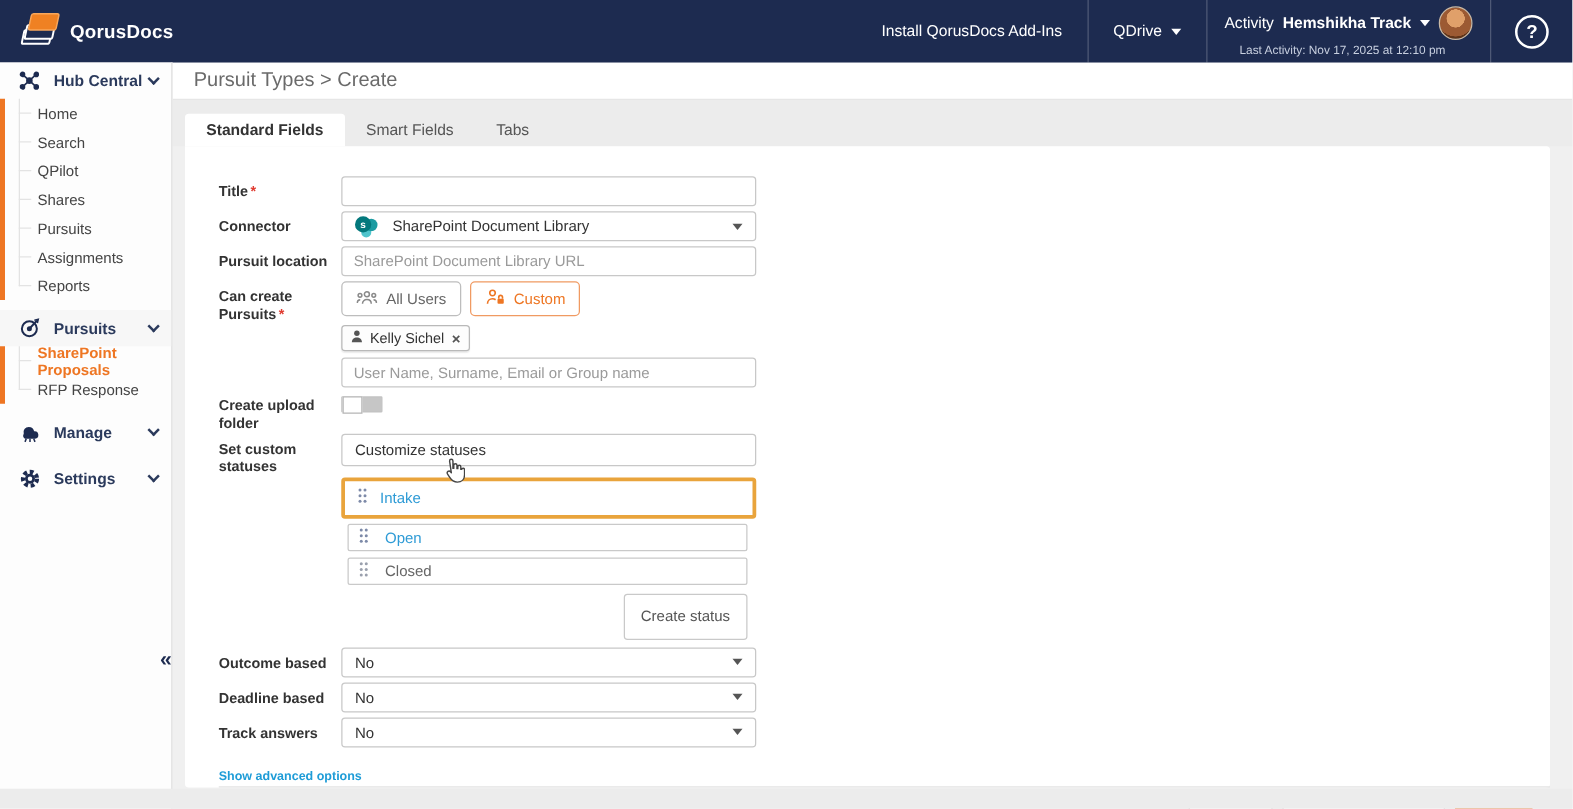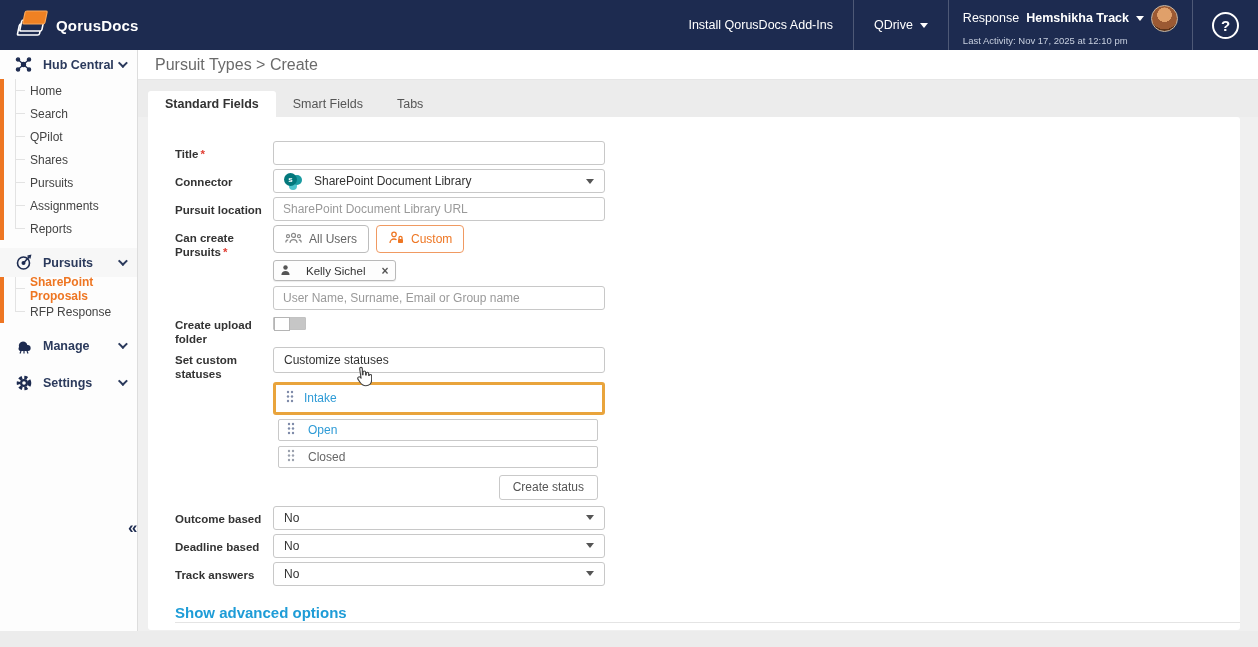--- a/index.html
+++ b/index.html
@@ -17,21 +17,21 @@
   .brand { display:flex; align-items:center; gap:8px; padding-left:14px; }
   .brand-name { font-size:15px; font-weight:bold; letter-spacing:.2px; }
   .header-right { margin-left:auto; display:flex; align-items:stretch; height:100%; }
   .hdr-item { display:flex; align-items:center; padding:0 20px; font-size:12.5px; border-left:1px solid rgba(255,255,255,.22); cursor:pointer; }
   .hdr-item:first-child { border-left:none; }
   .qdrive { gap:7px; }
   .caret-down { width:0; height:0; border-left:4px solid transparent; border-right:4px solid transparent; border-top:5px solid #fff; display:inline-block; }
   .user-block { display:flex; flex-direction:column; justify-content:center; padding:0 14px; border-left:1px solid rgba(255,255,255,.22); }
   .user-line { display:flex; align-items:center; gap:7px; font-size:12.5px; }
   .user-name { font-weight:bold; }
-  .last-activity { font-size:9.5px; color:#c7cfdf; margin-top:3px; }
+  .last-activity { font-size:9.5px; color:#c7cfdf; margin-top:3px;margin-left:12px; }
   .avatar { width:27px; height:27px; border-radius:50%; background:radial-gradient(circle at 50% 35%, #e0a06a 0 35%, #9c5a33 36% 70%, #5f3419 71%); border:1px solid #c9b9a5; }
   .help-block { display:flex; align-items:center; justify-content:center; width:66px; border-left:1px solid rgba(255,255,255,.22); cursor:pointer; }
   .help-circle { width:27px; height:27px; border:2.5px solid #fff; border-radius:50%; display:flex; align-items:center; justify-content:center; font-size:15px; font-weight:bold; }
 
   
   .app { display:flex; height:597px; }
   
   .sidebar { width:138px; background:#fdfdfd; border-right:1px solid #ddd; position:relative; flex-shrink:0; }
   .side-header { display:flex; align-items:center; height:29px; padding:0 12px 0 14px; cursor:pointer; }
   .side-header .icn { width:19px; height:19px; display:flex; align-items:center; justify-content:center; margin-right:10px; }
@@ -67,36 +67,36 @@
   .sp-icon { position:relative; width:18px; height:16px; margin-right:12px; flex-shrink:0; }
   .sp-c1 { position:absolute; left:0; top:0; width:13px; height:13px; border-radius:50%; background:#03787c; color:#fff; font-size:8px; font-weight:bold; display:flex; align-items:center; justify-content:center; z-index:2; }
   .sp-c2 { position:absolute; left:8px; top:2px; width:10px; height:10px; border-radius:50%; background:#1a9ba1; z-index:1; }
   .sp-c3 { position:absolute; left:5px; top:9px; width:8px; height:8px; border-radius:50%; background:#4fc4cc; z-index:0; }
   
   .seg-btns { display:flex; gap:7px; }
   .seg-btn { height:28px; display:flex; align-items:center; gap:7px; padding:0 11px; border:1px solid #bdbdbd; border-radius:4px; background:#fff; font-size:12px; color:#666; cursor:pointer; }
   .seg-btn.sel { border:1px solid #f09a62; color:#ee7623; }
   
   .chip-row { margin:7px 0 5px; }
-  .chip { display:inline-flex; align-items:center; gap:16px; height:21px; border:1px solid #b9b9b9; border-radius:3px; background:#fdfdfd; padding:0 7px; font-size:11.5px; color:#333; box-shadow:0 1px 1px rgba(0,0,0,.08);text-align:right; }
+  .chip { display:inline-flex; align-items:center; gap:6px; height:21px; border:1px solid #b9b9b9; border-radius:3px; background:#fdfdfd; padding:0 7px; font-size:11.5px; color:#333; box-shadow:0 1px 1px rgba(0,0,0,.08);text-align:right; }
   .chip-x { color:#555; font-size:12px; font-weight:bold; cursor:pointer; }
   
   .toggle { width:33px; height:13px; border:1px solid #c2c2c2; background:#c6c6c6; position:relative; cursor:pointer; border-radius:1px; margin-top:5px; }
   .toggle .knob { position:absolute; left:0; top:-1px; width:16px; height:14px; background:#fff; border:1px solid #b5b5b5; }
   
   .statuses-panel { width:332px; }
   .cs-header { height:26px; border:1px solid #c8c8c8; border-radius:3px; display:flex; align-items:center; padding:0 10px; font-size:12px; color:#333; margin-bottom:9px; background:#fff; }
   .status-outer-hl { border:3px solid #e9a43c; border-radius:3px; padding:2px; margin-bottom:4px; background:#fff; }
   .status-row { height:23px; display:flex; align-items:center; gap:10px; padding:0 8px; font-size:12px; background:#fff; }
   .status-row.boxed { border:1px solid #c9c9c9; border-radius:2px; margin:0 7px 5px 5px; height:22px;gap:13px; }
   .st-blue { color:#2e9bd6; } .st-gray { color:#666; }
   .create-status-wrap { display:flex; justify-content:flex-end; margin:7px 7px 0 0; }
-  .btn-light { height:25px; padding:0 13px; border:1px solid #c9c9c9; border-radius:3px; background:#fff; font-size:12px; color:#555; cursor:pointer; font-family:inherit;text-align:right; }
-  
-  .adv-link { font-size:15px; font-weight:bold; color:#1e9cd7; cursor:pointer; display:inline-block; margin-top:14px; }
+  .btn-light { height:37px; padding:0 13px; border:1px solid #c9c9c9; border-radius:3px; background:#fff; font-size:12px; color:#555; cursor:pointer; font-family:inherit;text-align:right; }
+  
+  .adv-link { font-size:10px; font-weight:bold; color:#1e9cd7; cursor:pointer; display:inline-block; margin-top:14px; }
   
   .card-footer { border-top:1px solid #e4e4e4; margin-top:auto; padding:11px 14px 13px 0; display:flex; justify-content:flex-end; gap:8px; align-items:center; }
   .btn-outline { height:27px; padding:0 13px; border:1px solid #ccc; border-radius:3px; background:#fff; font-size:12.5px; color:#666; cursor:pointer; font-family:inherit; }
   .btn-primary { height:27px; padding:0 12px; border:none; border-radius:3px; background:#ee7623; font-size:12.5px; color:#fff; cursor:pointer; font-family:inherit; }
   .bottom-strip { position:absolute; left:0; right:0; bottom:0; height:16px; background:#ececec; }
   
   .cursor { position:absolute; left:353px; top:366px; z-index:50; pointer-events:none; }
 </style>
 </head>
 <body>
@@ -115,21 +115,21 @@
     <span class="brand-name">QorusDocs</span>
   </div>
   <div class="header-right">
     <div class="hdr-item">Install QorusDocs Add-Ins</div>
     <div class="hdr-item qdrive">
       <span>QDrive</span>
       <span class="caret-down"></span>
     </div>
     <div class="user-block">
       <div class="user-line">
-        <span>Response</span>
+        <span>Activity</span>
         <span class="user-name">Hemshikha Track</span>
         <span class="caret-down"></span>
         <span class="avatar"></span>
       </div>
       <div class="last-activity">Last Activity: Nov 17, 2025 at 12:10 pm</div>
     </div>
     <div class="help-block">
       <div class="help-circle">?</div>
     </div>
   </div>

